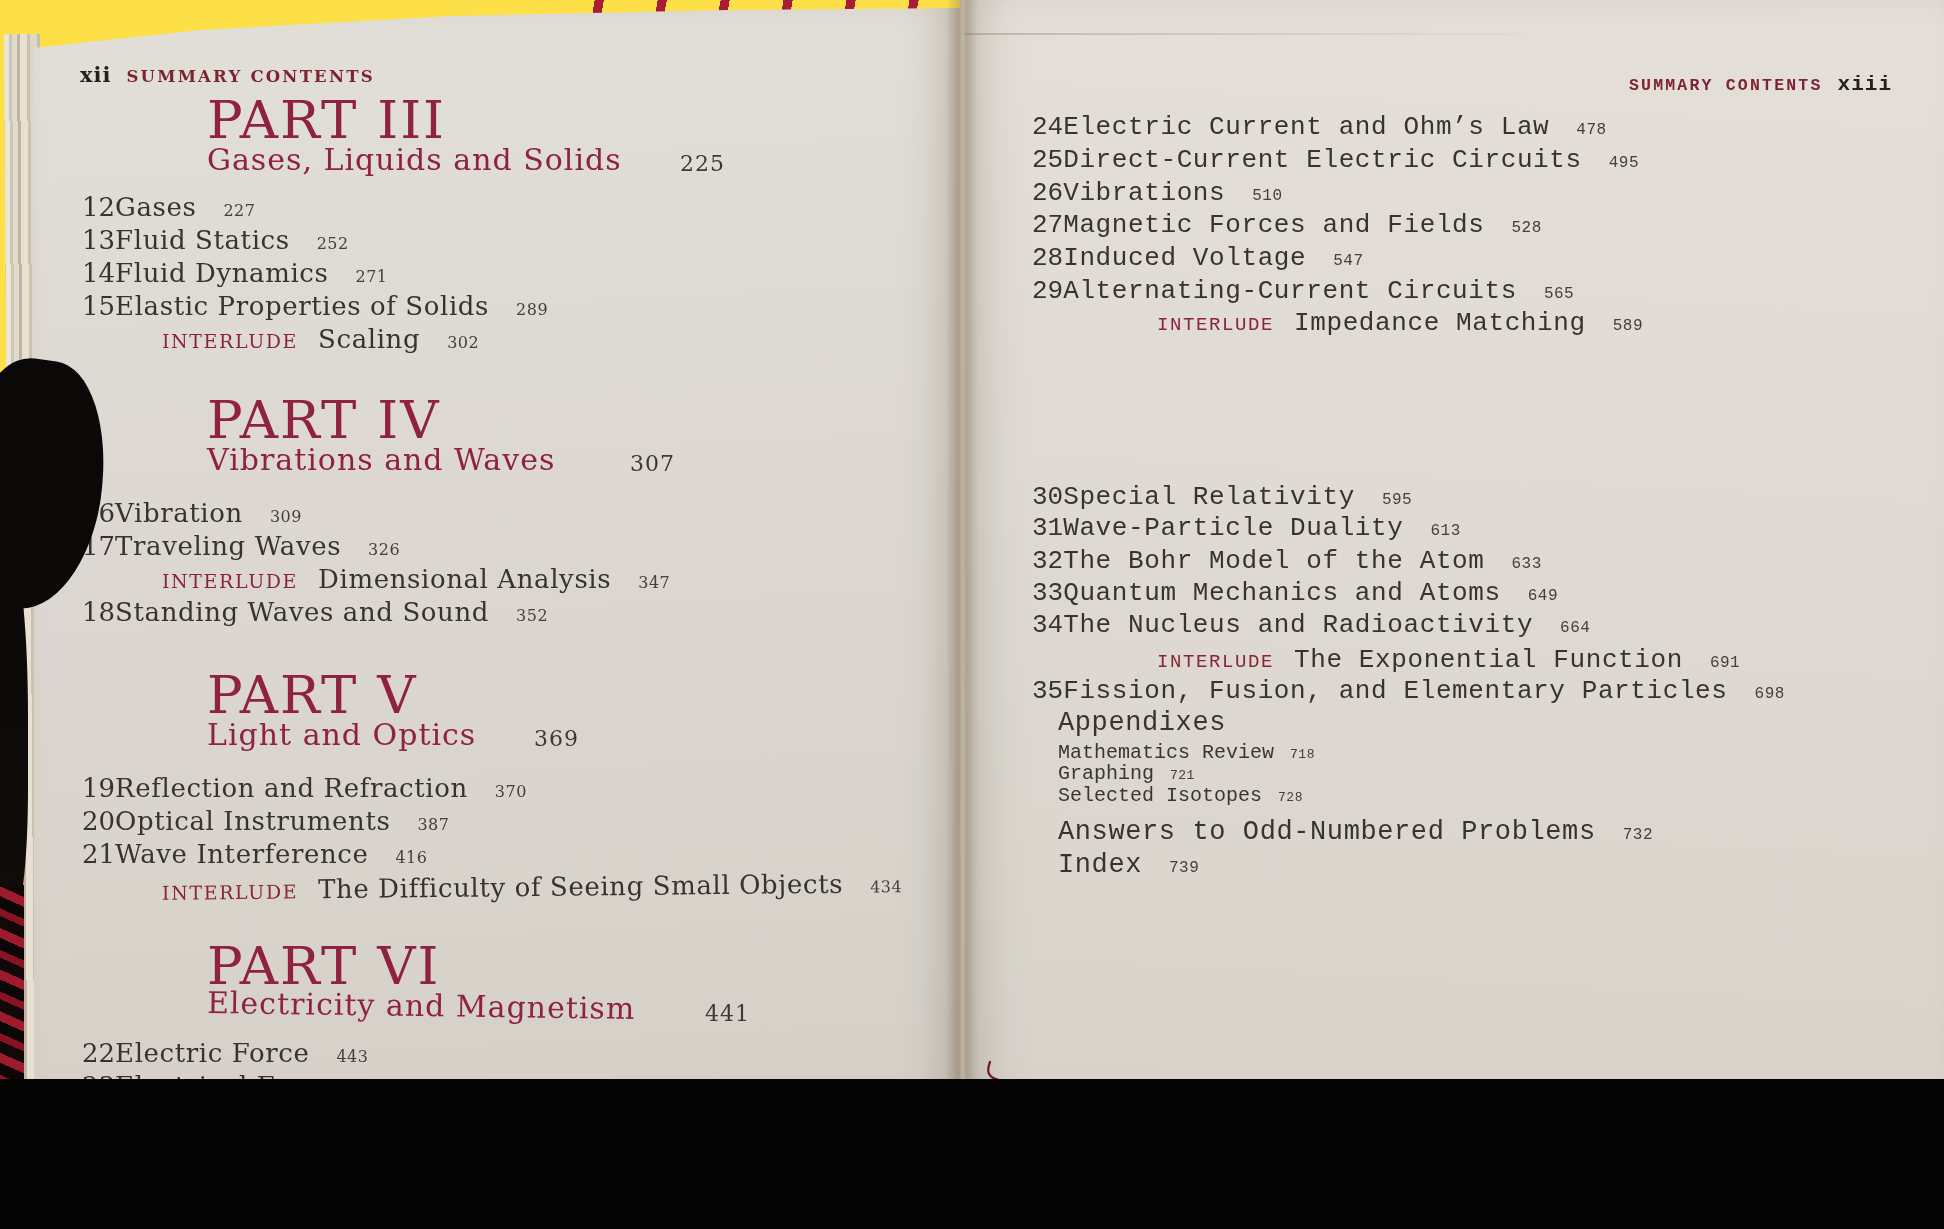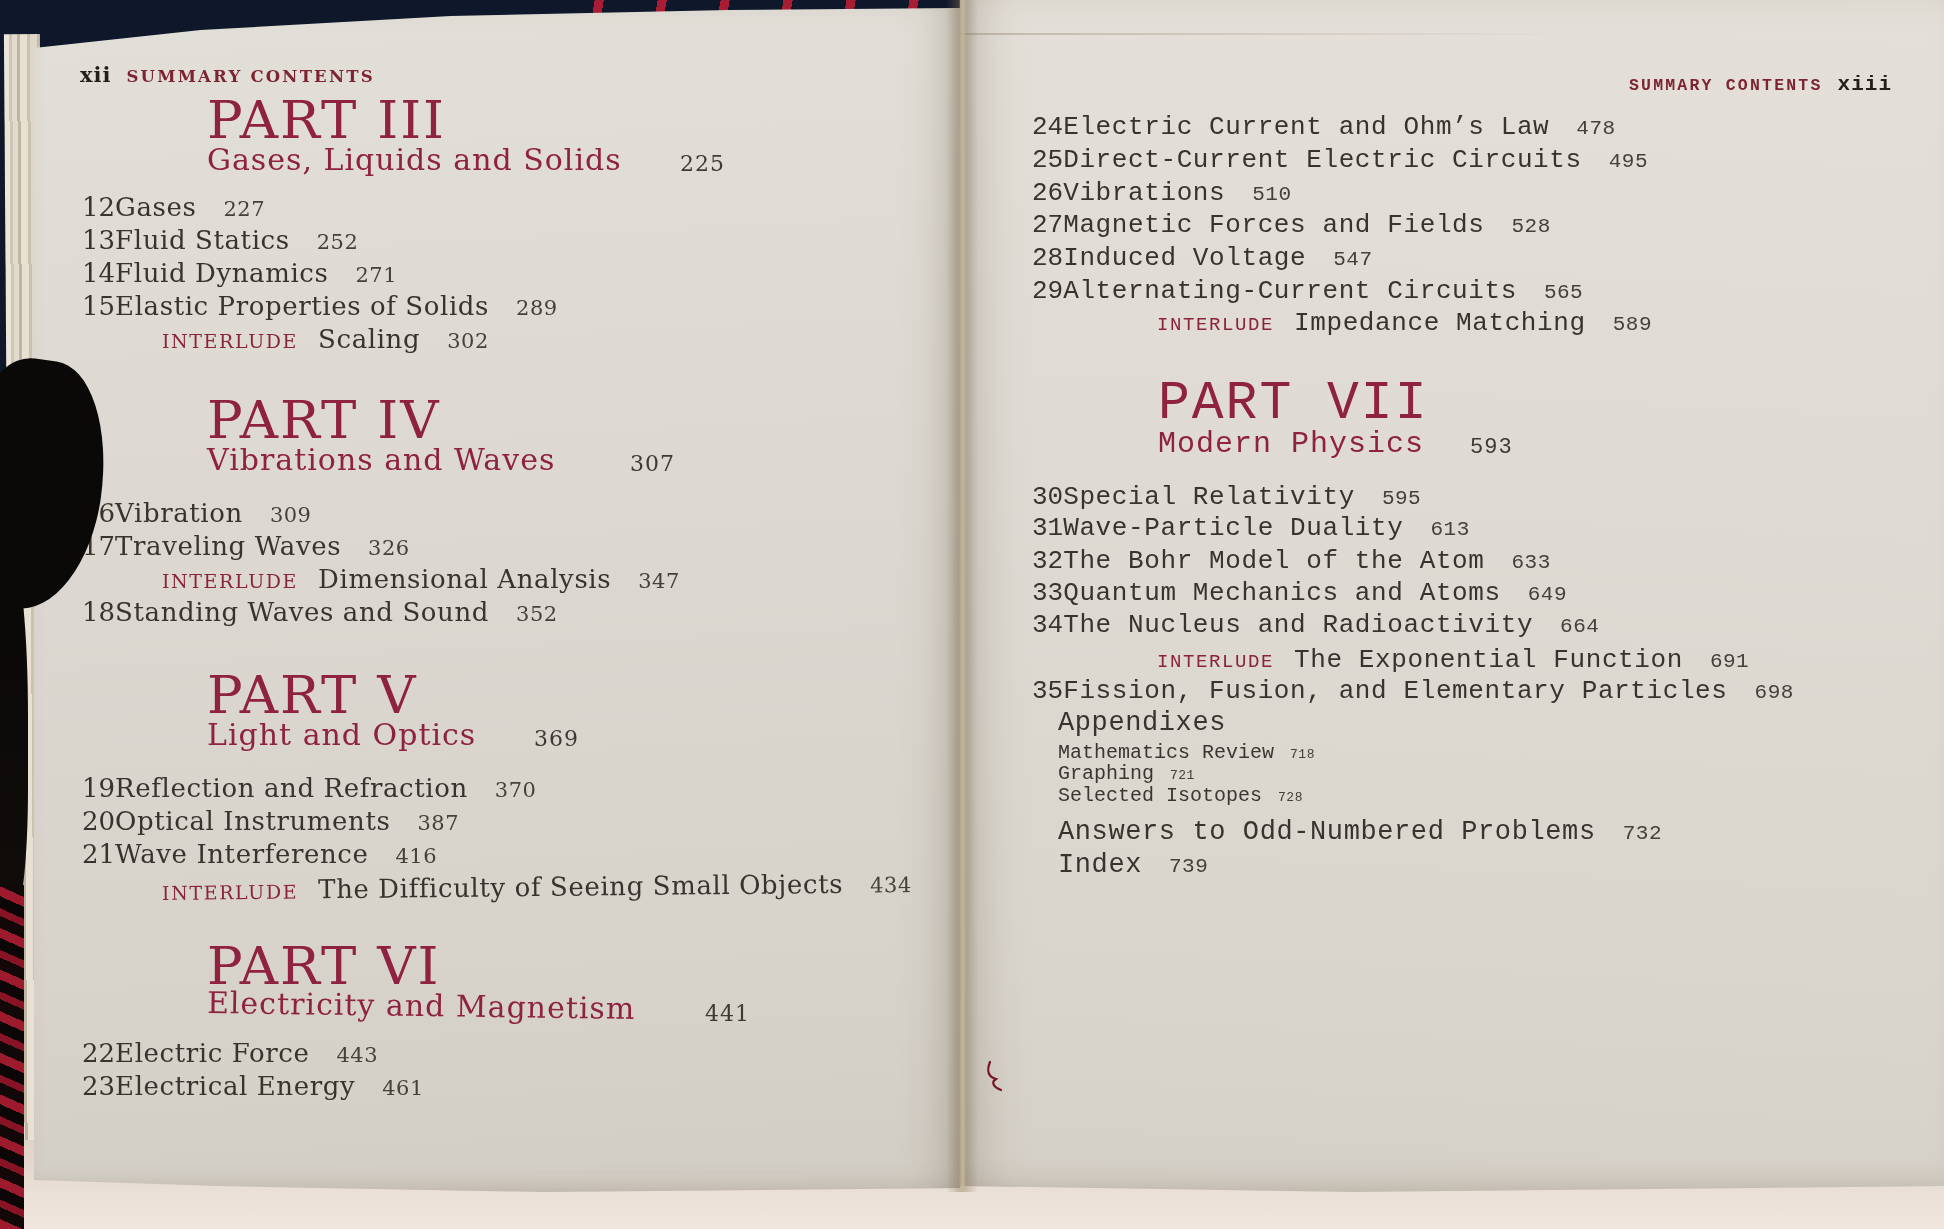--- a/index.html
+++ b/index.html
@@ -1,16 +1,16 @@
 <!DOCTYPE html>
 <html><head>
 <meta charset="utf-8">
 <style>
   html,body{margin:0;padding:0;background:#060505;}
-  .stage{position:relative;width:1944px;height:1229px;overflow:hidden;background:#0f172a;
+  .stage{position:relative;width:1944px;height:1079px;overflow:hidden;background:#fde047;
          font-family:"DejaVu Serif",serif;}
   
   .stripes{position:absolute;left:548px;top:0;width:780px;height:30px;z-index:1;
            background:repeating-linear-gradient(100deg,transparent 0 46px,#a81c34 46px 55px,transparent 55px 62px);}
   
   .edge-stack{position:absolute;left:8px;top:34px;width:36px;height:1176px;z-index:2;transform:rotate(-.4deg);
       background:repeating-linear-gradient(90deg,#ece5d9 0 5px,#cdc5b5 5px 8px,#e2dbcd 8px 13px,
                  #beb5a3 13px 16px,#e7e0d3 16px 23px,#cac1af 23px 26px,#ded6c7 26px 33px,#c5bcaa 33px 36px);}
   
   .under{position:absolute;left:16px;top:1140px;width:1928px;height:89px;z-index:3;
@@ -33,21 +33,21 @@
   .cover{position:absolute;left:0;top:885px;width:24px;height:344px;z-index:7;
       background:repeating-linear-gradient(24deg,#9e1b2d 0 9px,#120808 9px 20px,#871325 20px 27px,#0d0606 27px 38px);}
   .edge-line{position:absolute;left:0;top:33px;width:620px;height:2px;
       background:linear-gradient(90deg,rgba(130,112,88,.35),rgba(130,112,88,0));}
   
   .ph{position:absolute;white-space:nowrap;}
   .folio{font-size:21px;font-weight:bold;color:#241f1c;letter-spacing:1px;}
   .rh{font-size:16.5px;font-weight:bold;color:#7e2331;letter-spacing:2.2px;}
   .row{position:absolute;white-space:nowrap;font-size:26px;color:#38332e;letter-spacing:.6px;}
   .n{display:inline-block;min-width:31px;letter-spacing:0;}
-  .p{margin-left:27px;font-size:21px;color:#46403a;letter-spacing:.5px;}
+  .p{margin-left:27px;font-size:16px;color:#46403a;letter-spacing:.5px;}
   .il{font-size:19px;color:#8a2438;letter-spacing:1.6px;}
   .it{margin-left:20px;}
   .part{position:absolute;color:#8e2240;white-space:nowrap;}
   .pa{font-size:53px;line-height:38px;letter-spacing:2px;}
   .ps{font-size:30px;line-height:30px;margin-top:6px;letter-spacing:1px;}
   .pp{position:absolute;top:50px;font-size:22px;color:#3f3933;letter-spacing:1px;}
   .big{font-size:27px;}
   .sub{position:absolute;white-space:nowrap;font-size:20px;color:#3b3631;}
   .sub .p{font-size:13px;margin-left:16px;}
   .ink{position:absolute;z-index:8;}
@@ -116,25 +116,20 @@
     </div>
 
     <div class="row" style="left:72px;top:112px"><span class="n">24</span><span>Electric Current and Ohm’s Law</span><span class="p">478</span></div>
     <div class="row" style="left:72px;top:145px"><span class="n">25</span><span>Direct-Current Electric Circuits</span><span class="p">495</span></div>
     <div class="row" style="left:72px;top:178px"><span class="n">26</span><span>Vibrations</span><span class="p">510</span></div>
     <div class="row" style="left:72px;top:210px"><span class="n">27</span><span>Magnetic Forces and Fields</span><span class="p">528</span></div>
     <div class="row" style="left:72px;top:243px"><span class="n">28</span><span>Induced Voltage</span><span class="p">547</span></div>
     <div class="row" style="left:72px;top:276px"><span class="n">29</span><span>Alternating-Current Circuits</span><span class="p">565</span></div>
     <div class="row" style="left:197px;top:308px"><span class="il">INTERLUDE</span><span class="it">Impedance Matching</span><span class="p">589</span></div>
 
-    <div class="part" style="left:198px;top:385px">
-      <div class="pa">PART VII</div>
-      <div class="ps">Modern Physics</div>
-      <span class="pp" style="left:312px">593</span>
-    </div>
 
     <div class="row" style="left:72px;top:482px"><span class="n">30</span><span>Special Relativity</span><span class="p">595</span></div>
     <div class="row" style="left:72px;top:513px"><span class="n">31</span><span>Wave-Particle Duality</span><span class="p">613</span></div>
     <div class="row" style="left:72px;top:546px"><span class="n">32</span><span>The Bohr Model of the Atom</span><span class="p">633</span></div>
     <div class="row" style="left:72px;top:578px"><span class="n">33</span><span>Quantum Mechanics and Atoms</span><span class="p">649</span></div>
     <div class="row" style="left:72px;top:610px"><span class="n">34</span><span>The Nucleus and Radioactivity</span><span class="p">664</span></div>
     <div class="row" style="left:197px;top:645px"><span class="il">INTERLUDE</span><span class="it">The Exponential Function</span><span class="p">691</span></div>
     <div class="row" style="left:72px;top:676px"><span class="n">35</span><span>Fission, Fusion, and Elementary Particles</span><span class="p">698</span></div>
 
     <div class="row big" style="left:98px;top:708px"><span>Appendixes</span></div>

